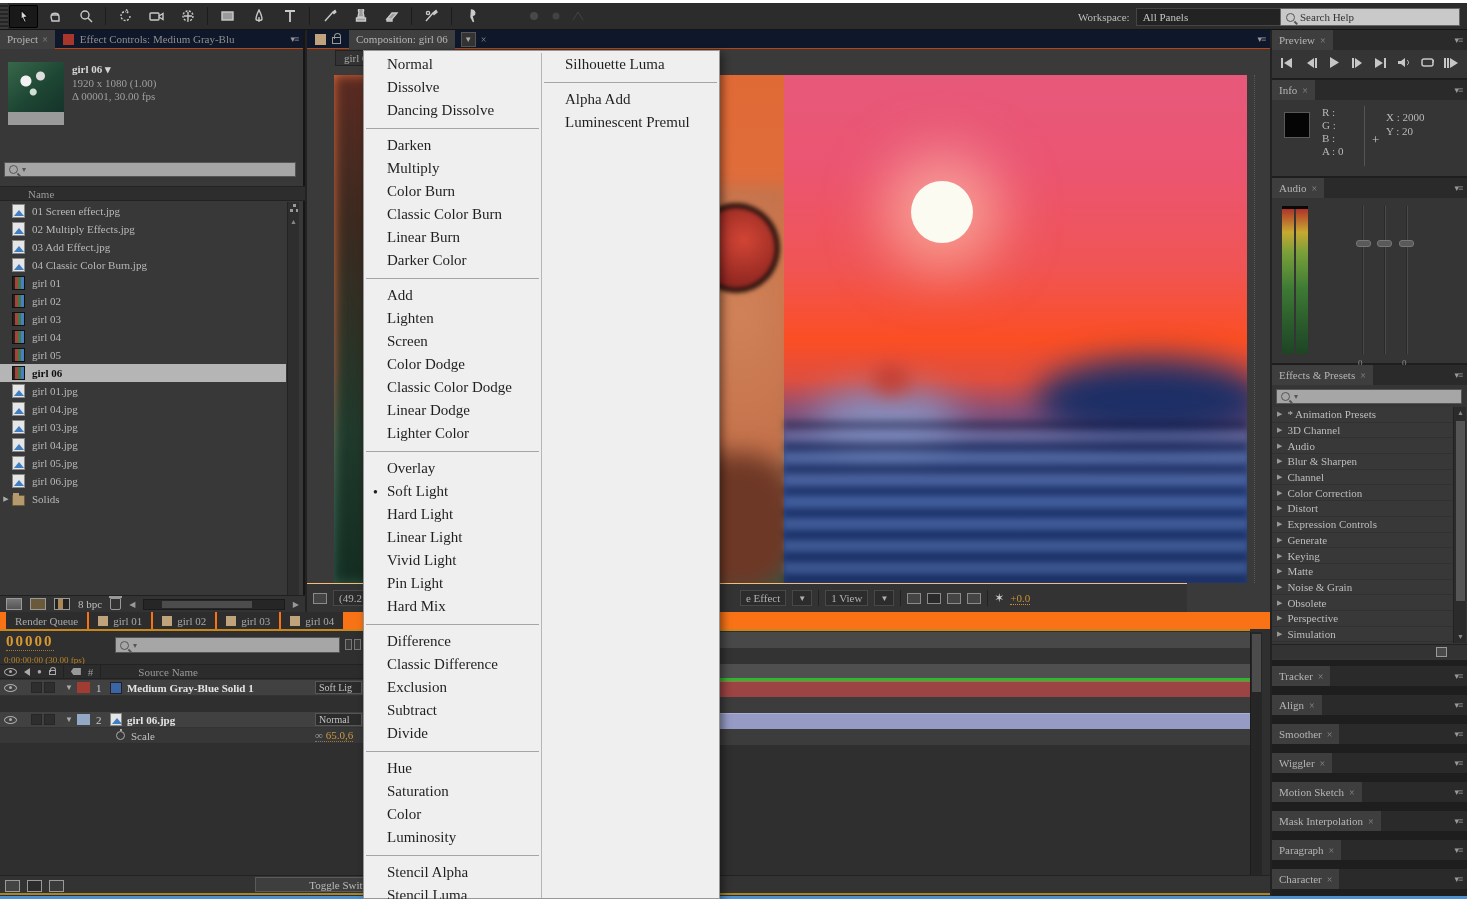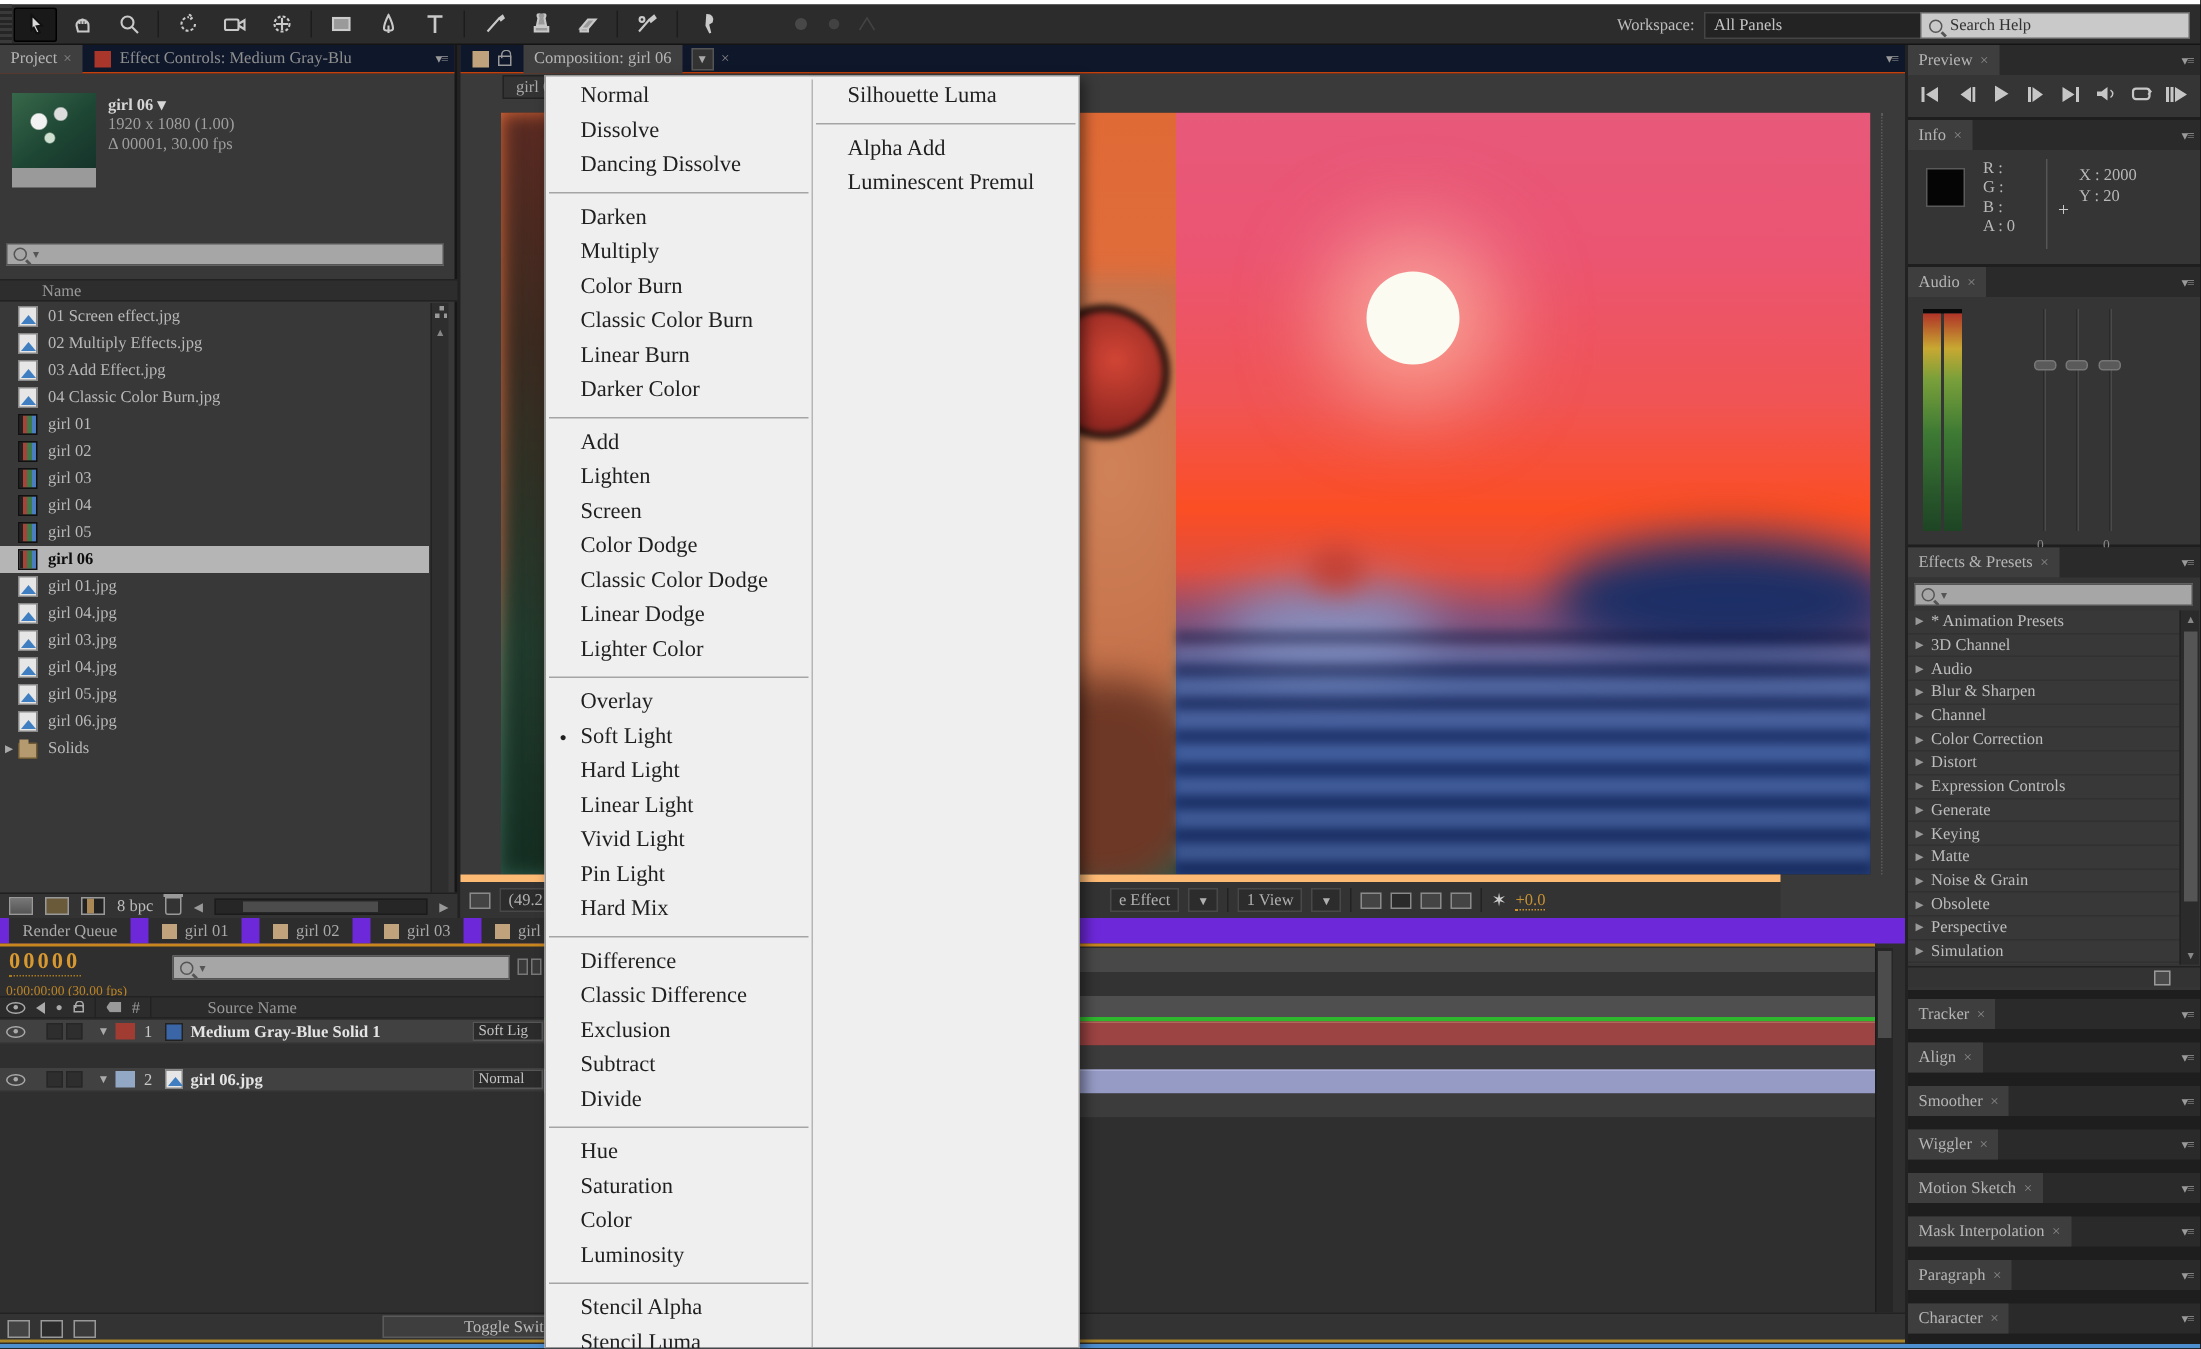--- a/index.html
+++ b/index.html
@@ -81,39 +81,39 @@
 .lseg .arm{position:absolute;left:298px;top:126px;width:75px;height:6px;background:#27140f;transform:rotate(-12deg);filter:blur(2px)}
 .lseg .shade{position:absolute;left:358px;top:128px;width:88px;height:90px;border-radius:50%;background:radial-gradient(circle at 60% 40%,#d24535,#8e2620 70%);border:5px solid #27140f;filter:blur(2px)}
 .lseg .neck{position:absolute;left:325px;top:378px;width:140px;height:140px;background:#6e3826;border-radius:40%;filter:blur(12px)}
 .rseg{left:450px;width:463px;background:linear-gradient(180deg,#e7597a 0%,#eb5572 18%,#f05454 38%,#fb4e24 52%,#e04e3e 60%,#8c4f74 66%,#41548f 74%,#2c4b8e 84%,#243f7a 100%)}
 .rseg .sun{position:absolute;left:127px;top:106px;width:62px;height:62px;border-radius:50%;background:#fbfbf2;box-shadow:0 0 55px 28px rgba(255,205,180,.6)}
 .rseg .blob1{position:absolute;right:-20px;top:56%;width:50%;height:16%;background:#1c2f66;border-radius:50%;filter:blur(16px)}
 .rseg .blob2{position:absolute;left:6%;top:62%;width:32%;height:11%;background:#8aa0d0;border-radius:50%;filter:blur(18px);opacity:.8}
 .rseg .stripes{position:absolute;left:0;top:68%;width:100%;height:32%;background:repeating-linear-gradient(180deg,rgba(10,20,60,.38) 0 10px,rgba(120,140,190,.28) 10px 22px);filter:blur(3px)}
 .rseg .bokeh{position:absolute;left:19%;top:57%;width:38px;height:30px;background:#c0392b;border-radius:50%;filter:blur(9px);opacity:.8}
 .pasteline{position:absolute;left:947px;top:45px;width:0;height:508px;border-left:1px dotted #5a5a5a}
-.vtoolbar{position:absolute;left:0;top:553px;width:880px;height:29px;background:#333;border-top:5px solid #fdba74;display:flex;align-items:center;gap:6px;padding:0 6px;color:#b0b0b0}
+.vtoolbar{position:absolute;left:0;top:553px;width:880px;height:29px;background:#333;border-top:1px solid #fdba74;display:flex;align-items:center;gap:6px;padding:0 6px;color:#b0b0b0}
 .vt-btn{height:16px;display:flex;align-items:center;gap:3px;padding:0 5px;background:#2c2c2c;border:1px solid #484848}
 .sep-v{width:1px;height:16px;background:#222}
 .vicon{width:14px;height:11px;border:1px solid #8a8a8a;background:#444}
 .exposure{color:#c99232;border-bottom:1px dotted #c99232}
 .staricon{color:#ccc;font-size:12px}
 
 .menu{left:363px;top:50px;width:357px;height:849px;background:#efefef;border:1px solid #979797;box-shadow:3px 3px 8px rgba(0,0,0,.45);z-index:50}
 .mcol{position:absolute;top:2px;height:845px}
 .mcol1{left:0;width:177px}
 .mcol2{left:177px;width:178px;border-left:1px solid #b5b5b5}
 .mitem{height:23px;display:flex;align-items:center;color:#1f1f1f;font-size:15px;cursor:default}
 .mbullet{width:23px;text-align:center;font-size:8px;color:#1f1f1f;visibility:hidden;flex:none}
 .mitem.selected .mbullet{visibility:visible}
 .mitem.sep{height:12px;pointer-events:none}
 .mitem.sep::after{content:"";flex:1;height:1px;background:#a5a5a5;margin:0 2px}
 
 .timeline{left:0;top:612px;width:1270px;height:287px;background:#302f2f}
-.ttabs{position:absolute;left:0;top:0;width:1270px;height:17px;background:#6d28d9;display:flex;align-items:flex-end;gap:12px;padding-left:6px}
+.ttabs{position:absolute;left:0;top:0;width:1270px;height:17px;background:#f97316;display:flex;align-items:flex-end;gap:2px;padding-left:6px}
 .ttab{height:17px;display:flex;align-items:center;gap:5px;padding:0 9px;color:#a9a9a9;background:#2d2d2d}
 .ttab .chipbox{display:none;width:10px;height:10px;background:#c0a37c}
 .ttab .chipbox.chip{display:inline-block}
 .orangeline{position:absolute;left:0;top:17px;width:1250px;height:2px;background:#c8861e}
 .tcode{position:absolute;left:6px;top:21px;color:#d89a30;font-size:15px;font-weight:bold;letter-spacing:2px;border-bottom:1px dotted #a87a20}
 .tcodesub{position:absolute;left:4px;top:43px;color:#bb8526;font-size:9px}
 .tsearch{position:absolute;left:115px;top:25px;width:225px;height:16px;background:#a6a6a6;border:1px solid #555;display:flex;align-items:center;gap:4px;padding:0 4px}
 .minibtns{position:absolute;left:345px;top:27px;display:flex;gap:2px}
 .minibtns span{width:7px;height:11px;border:1px solid #777;background:#3a3a3a}
 .thdr{position:absolute;left:0;top:52px;width:363px;height:15px;background:#2c2c2c;border-top:1px solid #222;border-bottom:1px solid #222;display:flex;align-items:center;gap:7px;padding-left:4px;color:#9a9a9a}
@@ -550,20 +550,25 @@
       <span class="eye" style="margin-left:4px"></span>
       <span class="cellbox" style="margin-left:14px"></span>
       <span class="cellbox"></span>
       <span class="twirl">▼</span>
       <span class="lblsw" style="background:#93a8c4"></span>
       <span class="lnum">2</span>
       <span class="ficon img" style="margin:0 5px 0 0;width:12px;height:13px"></span>
       <span class="lname">girl 06.jpg</span>
       <span class="modebtn">Normal</span>
     </div>
+    <div class="prow" style="top:116px">
+      <span class="stopwatch"></span>
+      <span class="pname">Scale</span>
+      <span class="pval"><span class="inf">∞</span><span>65.0,6</span></span>
+    </div>
 
     <div class="track" style="top:20px;height:16px;background:#484848"></div>
     <div class="track" style="top:36px;height:16px;background:#333"></div>
     <div class="track" style="top:52px;height:15px;background:#4f4f4f"></div>
     <div class="track greenline"></div>
     <div class="track redbar"></div>
     <div class="track grayrow" style="top:85px;height:16px"></div>
     <div class="track lavbar"></div>
     <div class="track grayrow" style="top:117px;height:16px"></div>
     <div class="track" style="top:133px;height:130px;background:#2f2f2f"></div>

